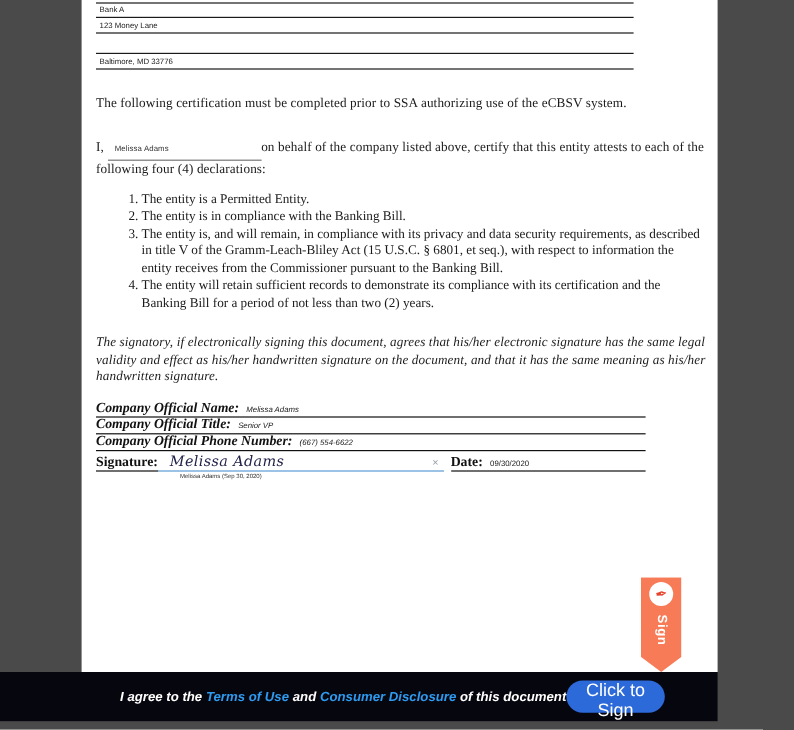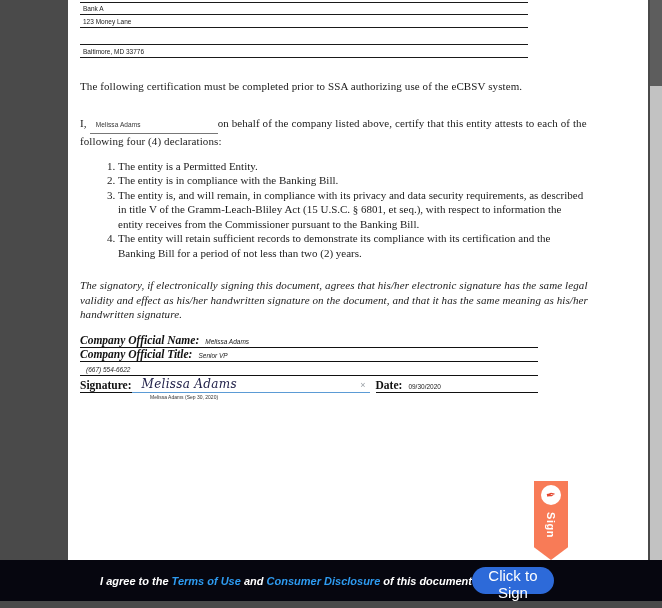--- a/index.html
+++ b/index.html
@@ -2,21 +2,21 @@
 <html><head>
 <meta charset="utf-8">
 <style>
   * { margin:0; padding:0; box-sizing:border-box; }
   html,body { width:662px; height:608px; }
   body {
     background:#4a4a4a;
     font-family:"Liberation Serif", serif;
     overflow:hidden;
   }
-  .viewport { position:relative; width:662px; height:608px; overflow:hidden; }
+  .viewport { position:relative; width:598px; height:608px; overflow:hidden; }
 
   
   .doc-page {
     position:absolute; left:68px; top:0; width:580px; height:560px;
     background:#ffffff; padding:0 60px 0 12px; color:#1a1a1a;
   }
 
   .addr-block { width:448px; border-top:1px solid #1a1a1a; margin-top:2px; }
   .addr-row {
     border-bottom:1px solid #1a1a1a; height:12px;
@@ -141,20 +141,21 @@
     <div class="form-block">
       <div class="frow">
         <span class="flabel">Company Official Name:</span>
         <span class="fvalue">Melissa Adams</span>
       </div>
       <div class="frow">
         <span class="flabel">Company Official Title:</span>
         <span class="fvalue">Senior VP</span>
       </div>
       <div class="frow">
+        <span class="flabel">Company Official Phone Number:</span>
         <span class="fvalue">(667) 554-6622</span>
       </div>
 
       <div class="sig-row">
         <span class="sig-label-seg flabel">Signature:</span>
         <span class="sig-area">
           <span class="sig-script">Melissa Adams</span>
           <span class="sig-clear">×</span>
         </span>
         <span class="date-seg">

